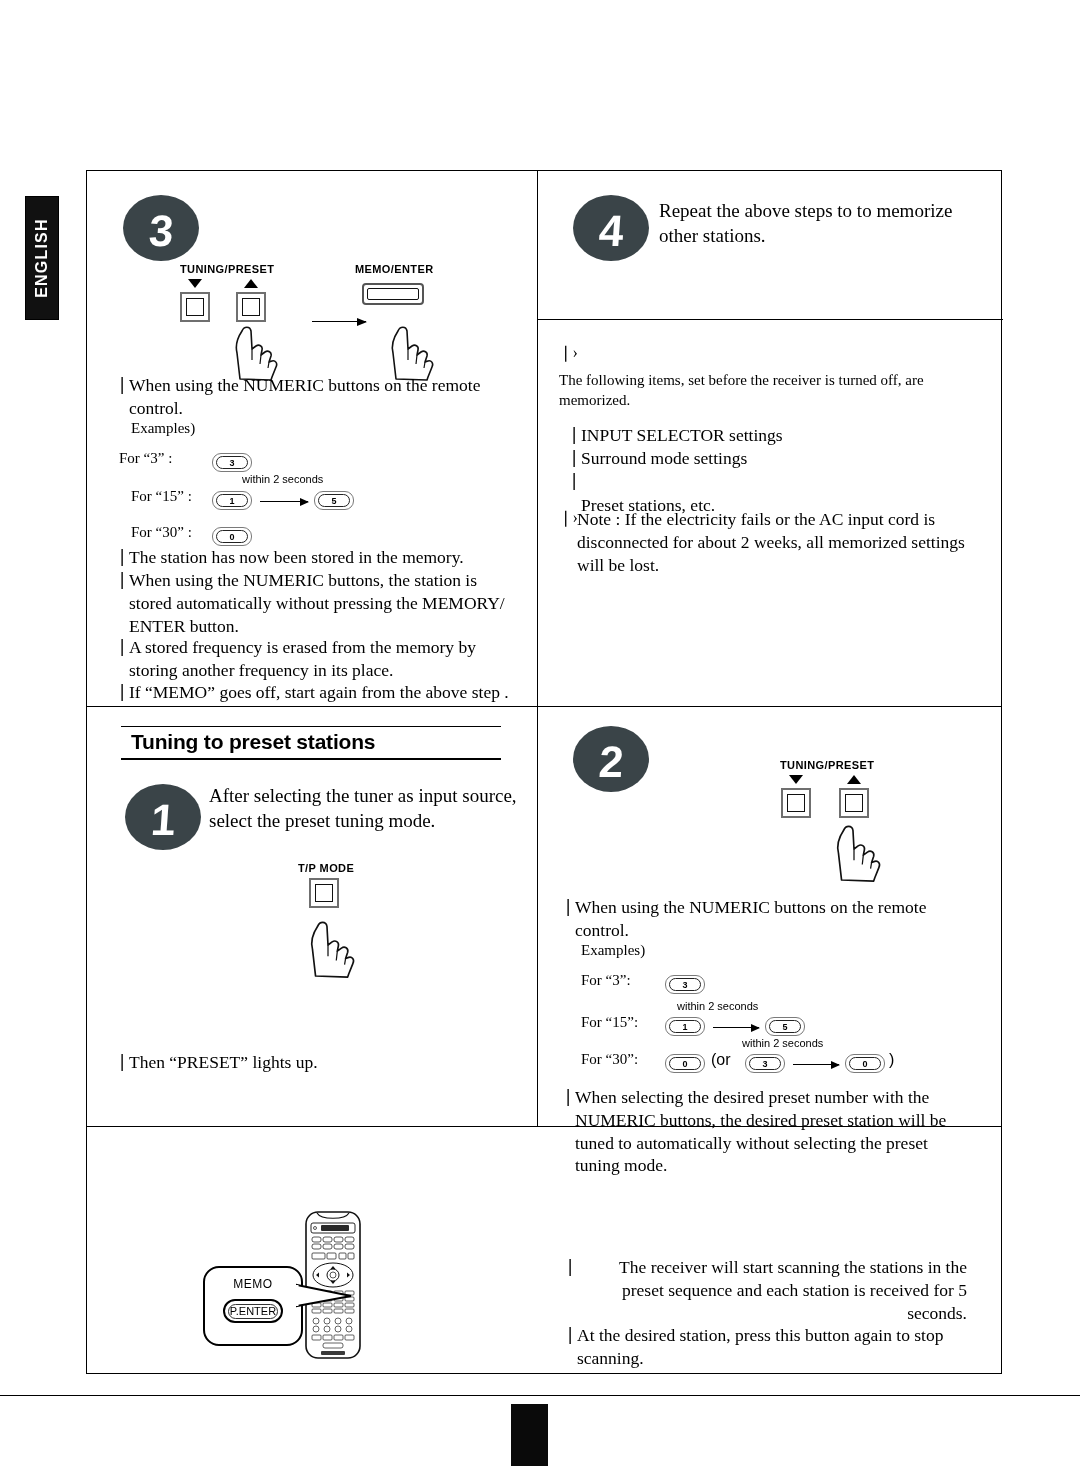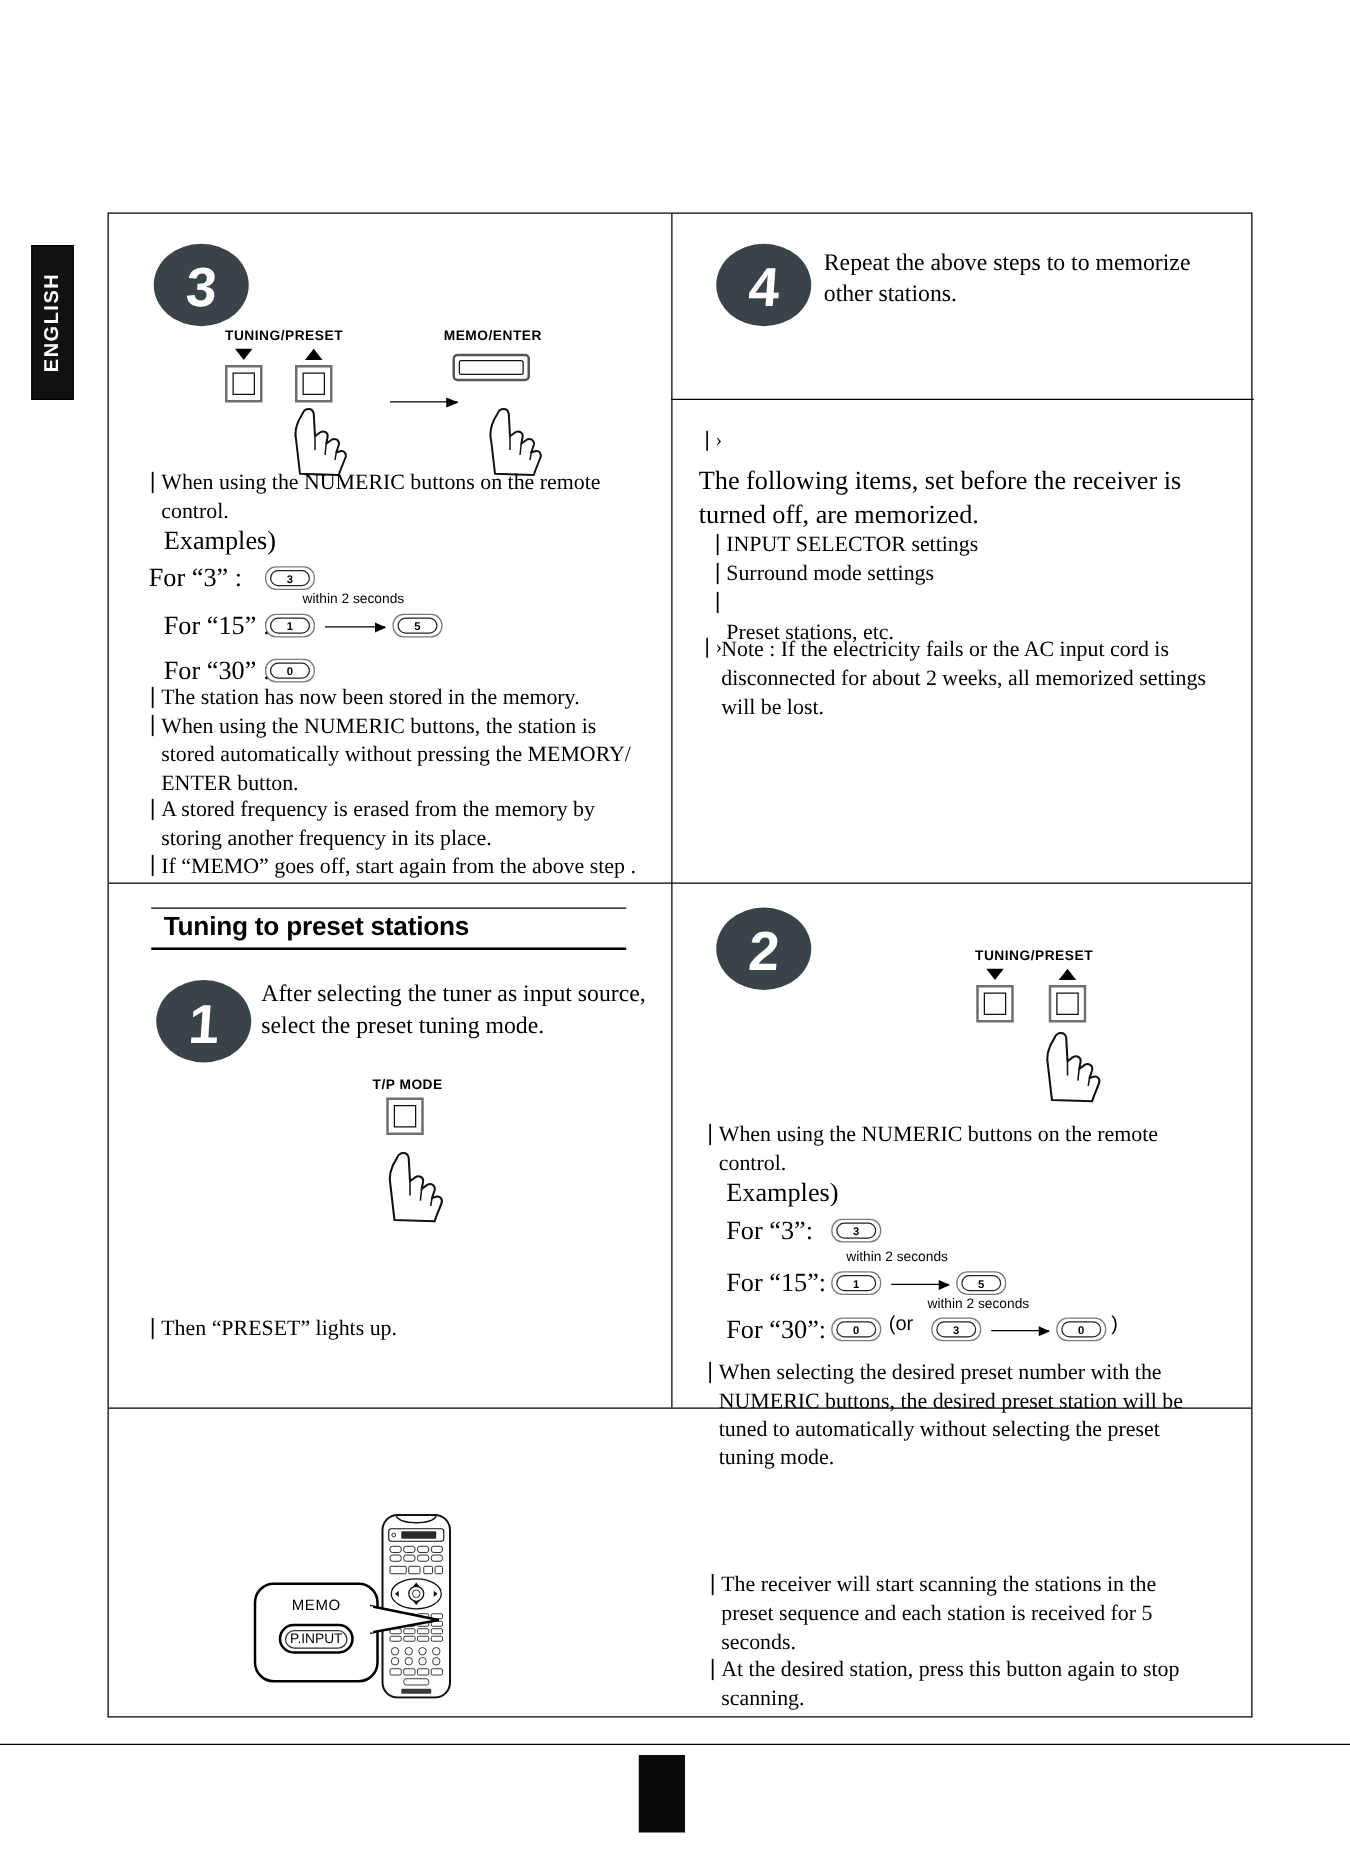--- a/index.html
+++ b/index.html
@@ -45,21 +45,21 @@
     background:#3a4448;
     display:flex;align-items:center;justify-content:center;
   }
   .step span{
     color:#fff;font-family:"Liberation Sans",sans-serif;
     font-weight:bold;font-size:44px;line-height:1;
     transform:translateY(3px) skewX(-4deg);
   }
 
   
-  .txt{font-family:"Liberation Serif",serif;font-size:21px;line-height:1.30;}
+  .txt{font-family:"Liberation Serif",serif;font-size:15px;line-height:1.30;}
   .heading-txt{font-size:19px;line-height:1.30;}
 
   
   .bl{position:absolute;display:flex;}
   .bl .bullet{
     font-family:"Liberation Serif",serif;font-size:17px;
     width:14px;flex:0 0 14px;line-height:1.30;
   }
   .bl .btxt{font-family:"Liberation Serif",serif;font-size:17.5px;line-height:1.30;}
 
@@ -395,32 +395,32 @@
               <rect x="48" y="124" width="9" height="5" rx="1"></rect>
             <rect x="26" y="132" width="20" height="5" rx="2"></rect>
           </g>
           <rect x="24" y="140" width="24" height="4" rx="1" fill="#3a3a3a"></rect>
         </svg>
       </div>
 
       <div class="callout" style="left:116px;top:140px;">
         <div class="cotitle">MEMO</div>
         <div class="cobtn">
-          <b>P.INPUT</b>
+          <b>P.ENTER</b>
         </div>
       </div>
 
       <svg style="position:absolute;left:208px;top:153px;" width="62" height="34" viewBox="0 0 62 34">
         <path d="M2 6 L56 17 L2 27 Z" fill="#fff" stroke="#000" stroke-width="2"></path>
         <path d="M2 6 L2 27" stroke="#fff" stroke-width="3"></path>
       </svg>
 
       <div class="bl" style="left:476px;top:130px;width:420px;">
         <div class="bullet">❘</div>
-        <div class="btxt" style="width:390px;">The receiver will start scanning the stations in the preset sequence and each station is received for 5 seconds.</div>
+        <div class="btxt" style="width:390px;text-align:right;">The receiver will start scanning the stations in the preset sequence and each station is received for 5 seconds.</div>
       </div>
       <div class="bl" style="left:476px;top:198px;width:420px;">
         <div class="bullet">❘</div>
         <div class="btxt" style="width:390px;">At the desired  station, press this button again to stop scanning.</div>
       </div>
     </div>
 
   </div>
 
   <div class="bottomrule"></div>

